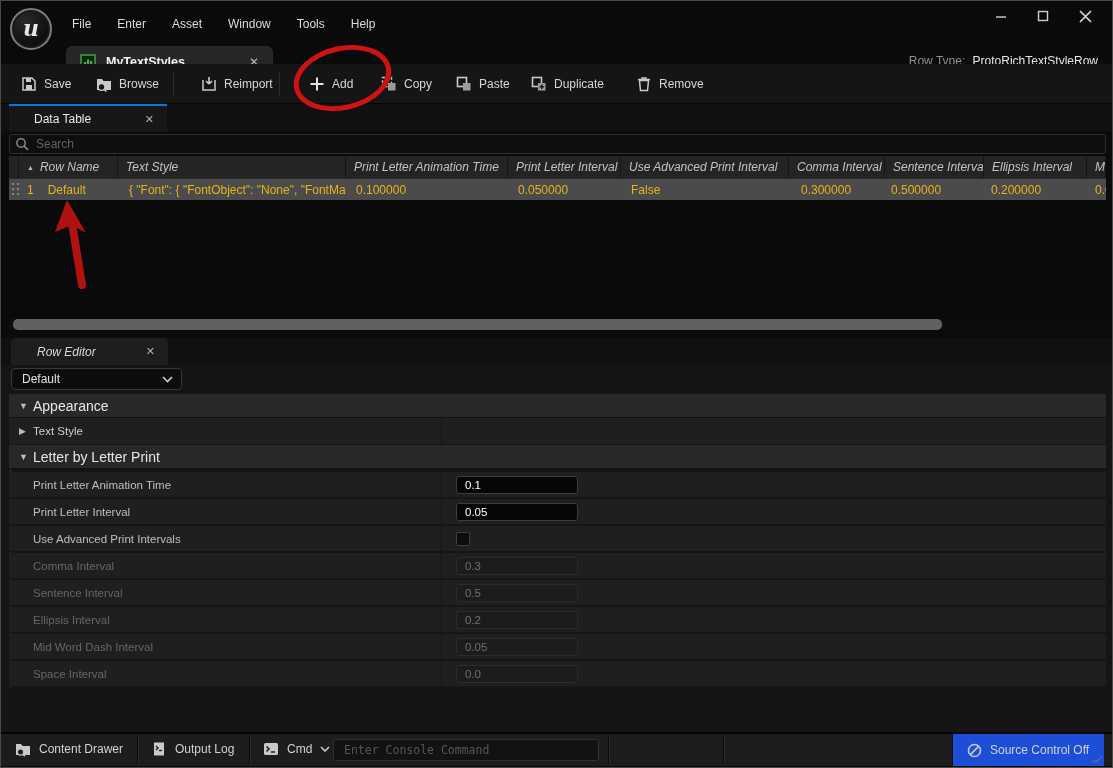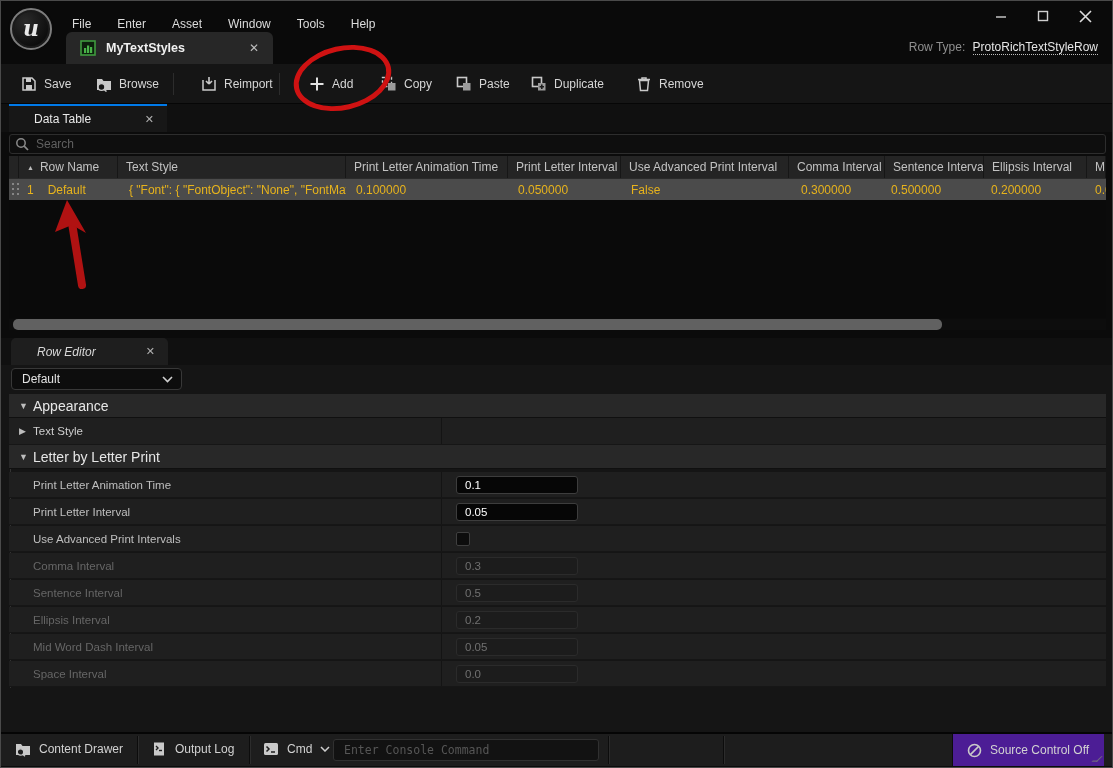--- a/index.html
+++ b/index.html
@@ -16,21 +16,21 @@
     background:radial-gradient(circle at 35% 30%, #2a2a2a 0%, #0d0d0d 70%);
     border:2px solid #7d7d7d; box-shadow:inset 0 0 0 2px #1a1a1a, 0 0 0 2px #0a0a0a;
     display:flex; align-items:center; justify-content:center; z-index:30; }
   .ue-logo span{ font-family:"DejaVu Serif", serif; font-style:italic; font-weight:bold;
     font-size:22px; color:#e8e8e8; transform:translateY(-1px); }
   .menubar{ position:absolute; top:0; left:58px; height:46px; display:flex; align-items:center; }
   .menu-item{ padding:0 13px; color:#dcdcdc; cursor:default; line-height:30px; }
   .win-controls{ position:absolute; top:0; right:10px; height:30px; display:flex; align-items:center; gap:8px; }
   .win-btn{ width:34px; height:26px; display:flex; align-items:center; justify-content:center; color:#cfcfcf; }
   
-  .asset-tab-row{ position:absolute; top:30px; left:0; right:0; height:33px; background:#0a0a0a;padding-left:14px; }
+  .asset-tab-row{ position:absolute; top:44px; left:0; right:0; height:33px; background:#0a0a0a;padding-left:14px; }
   .asset-tab{ position:absolute; left:65px; top:1px; width:207px; height:32px; background:#272727;
     border-radius:6px 6px 0 0; display:flex; align-items:center; }
   .asset-tab-icon{ margin-left:14px; }
   .asset-tab-title{ margin-left:10px; color:#f0f0f0; font-weight:bold; font-size:12.5px; }
   .asset-tab-close{ margin-left:auto; margin-right:14px; color:#bdbdbd; font-size:12px; }
   .row-type{ position:absolute; right:14px; top:9px; font-size:12px; }
   .row-type-label{ color:#8f8f8f; }
   .row-type-value{ color:#e6e6e6; border-bottom:1px dotted #bdbdbd; margin-left:4px; }
   
   .toolbar{ position:absolute; top:63px; left:0; right:0; height:40px; background:#151515; border-bottom:1px solid #060606; }
@@ -48,21 +48,21 @@
   .search-box{ position:absolute; top:133px; left:8px; width:1097px; height:20px; background:#0e0e0e;
     border:1px solid #2d2d2d; border-radius:3px; display:flex; align-items:center; }
   .search-box svg{ margin-left:5px; }
   .search-box input{ flex:1; background:transparent; border:none; outline:none; color:#d8d8d8;
     font-size:12px; margin-left:7px; font-family:"Liberation Sans", sans-serif; }
   .search-box input::placeholder{ color:#606060; }
   
   .grid-cols{ display:grid; grid-template-columns:10px 99px 228px 162px 113px 168px 96px 99px 103px 1fr; }
   .table-header{ position:absolute; top:155px; left:8px; width:1097px; height:22px; background:#242424; }
   .th{ display:flex; align-items:center; padding-left:8px; border-right:1px solid #161616;
-    color:#c2c2c2; white-space:nowrap; overflow:hidden; }
+    color:#c2c2c2; white-space:nowrap; overflow:hidden;font-style:italic; }
   .th.first{ padding-left:0; }
   .sort-arrow{ font-size:7px; color:#bdbdbd; margin-right:6px; }
   .table-row{ position:absolute; top:177px; left:8px; width:1097px; height:22px; background:#4b4b4b;
     border-top:1px solid #2a2a2a; }
   .td{ display:flex; align-items:center; padding-left:8px; color:#e7b31c; white-space:nowrap; overflow:hidden; }
   .drag-handle{ display:grid; grid-template-columns:3px 3px; grid-auto-rows:3px; gap:2px; margin-left:3px; }
   .drag-handle i{ width:2px; height:2px; background:#9a9a9a; border-radius:50%; }
   .row-num{ margin-right:14px; margin-left:2px; }
   .table-void{ position:absolute; top:199px; left:8px; width:1097px; height:118px; background:#0a0a0a; }
   
@@ -97,21 +97,21 @@
   .checkbox{ position:absolute; left:447px; top:6px; width:14px; height:14px; background:#0d0d0d;
     border:1px solid #3f3f3f; border-radius:2px; }
   
   .statusbar{ position:absolute; left:0; right:0; top:731px; height:34px; background:#1d1d1d; border-top:2px solid #050505; }
   .sb-item{ position:absolute; top:0; height:30px; display:flex; align-items:center; gap:8px; color:#d2d2d2; }
   .sb-sep{ position:absolute; top:2px; width:1px; height:28px; background:#0c0c0c; box-shadow:1px 0 0 #2c2c2c; }
   .console-input{ position:absolute; left:332px; top:5px; width:266px; height:22px; background:#121212;
     border:1px solid #303030; border-radius:3px; color:#bdbdbd; outline:none;
     font-family:"DejaVu Sans Mono", monospace; font-size:11.5px; padding-left:10px; }
   .console-input::placeholder{ color:#565656; }
-  .source-control{ position:absolute; right:8px; top:0; width:152px; height:32px; background:#4c1d95;
+  .source-control{ position:absolute; right:8px; top:0; width:152px; height:32px; background:#1d4ed8;
     border-left:1px solid #0c0c0c; display:flex; align-items:center; gap:8px; padding-left:14px; color:#d2d2d2; }
   .corner-grip{ position:absolute; right:3px; bottom:3px; width:8px; height:8px;
     border-right:2px solid #7a7a7a; border-bottom:2px solid #7a7a7a; transform:skew(-45deg,0) scale(.7); opacity:.8; }
   
   .anno-ellipse{ position:absolute; left:292px; top:45px; width:99px; height:64px;
     border:5px solid #cf1212; border-radius:50%; transform:rotate(-13deg); z-index:50; pointer-events:none; }
   .anno-arrow{ position:absolute; left:0; top:0; z-index:50; pointer-events:none; }
   .stroke-ic{ stroke:#c9c9c9; fill:none; stroke-width:1.5; }
 </style>
 </head>

